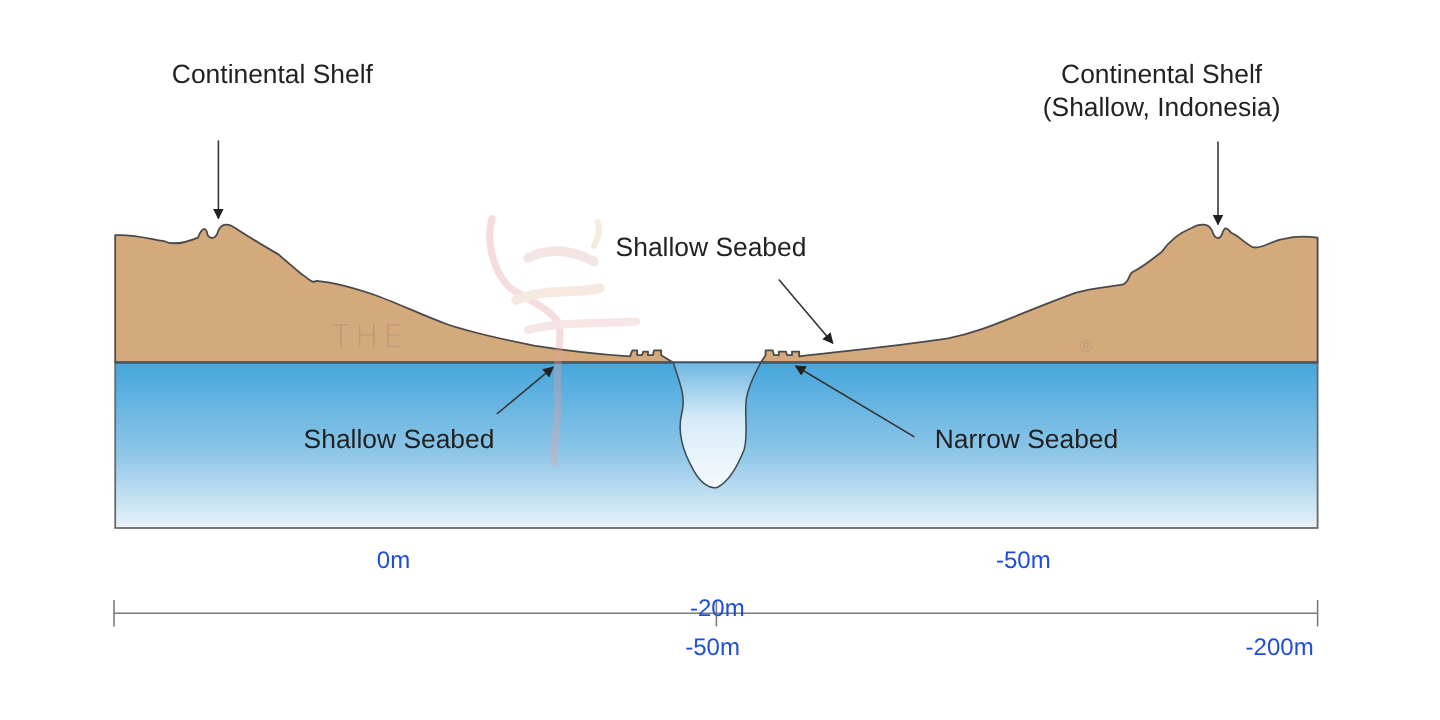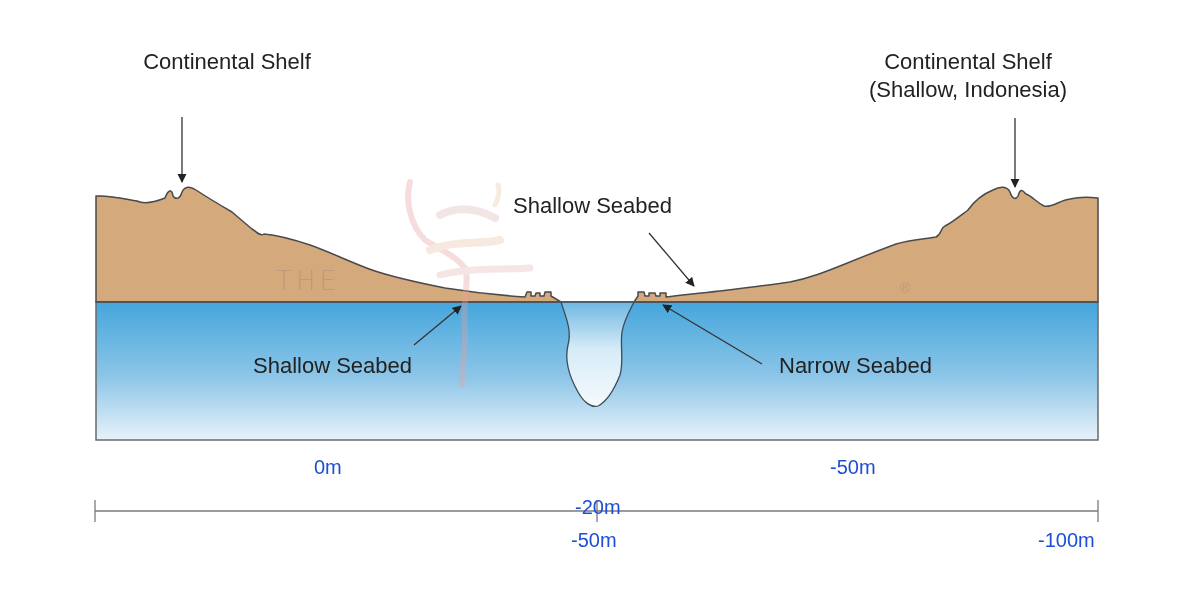--- a/index.html
+++ b/index.html
@@ -110,15 +110,15 @@
 
   <div class="label" style="left:253px;top:352px;">Shallow Seabed</div>
 
   <div class="label" style="left:779px;top:352px;">Narrow Seabed</div>
 
   <div class="label-small" style="left:314px;top:455px;">0m</div>
   <div class="label-small" style="left:575px;top:479px;margin-top:16px;">-20m</div>
   <div class="label-small" style="left:830px;top:455px;">-50m</div>
 
   <div class="label-small" style="left:571px;top:528px;">-50m</div>
-  <div class="label-small" style="left:1038px;top:528px;">-100m</div>
+  <div class="label-small" style="left:1038px;top:528px;">-200m</div>
 
 </div>
 
 </body></html>

